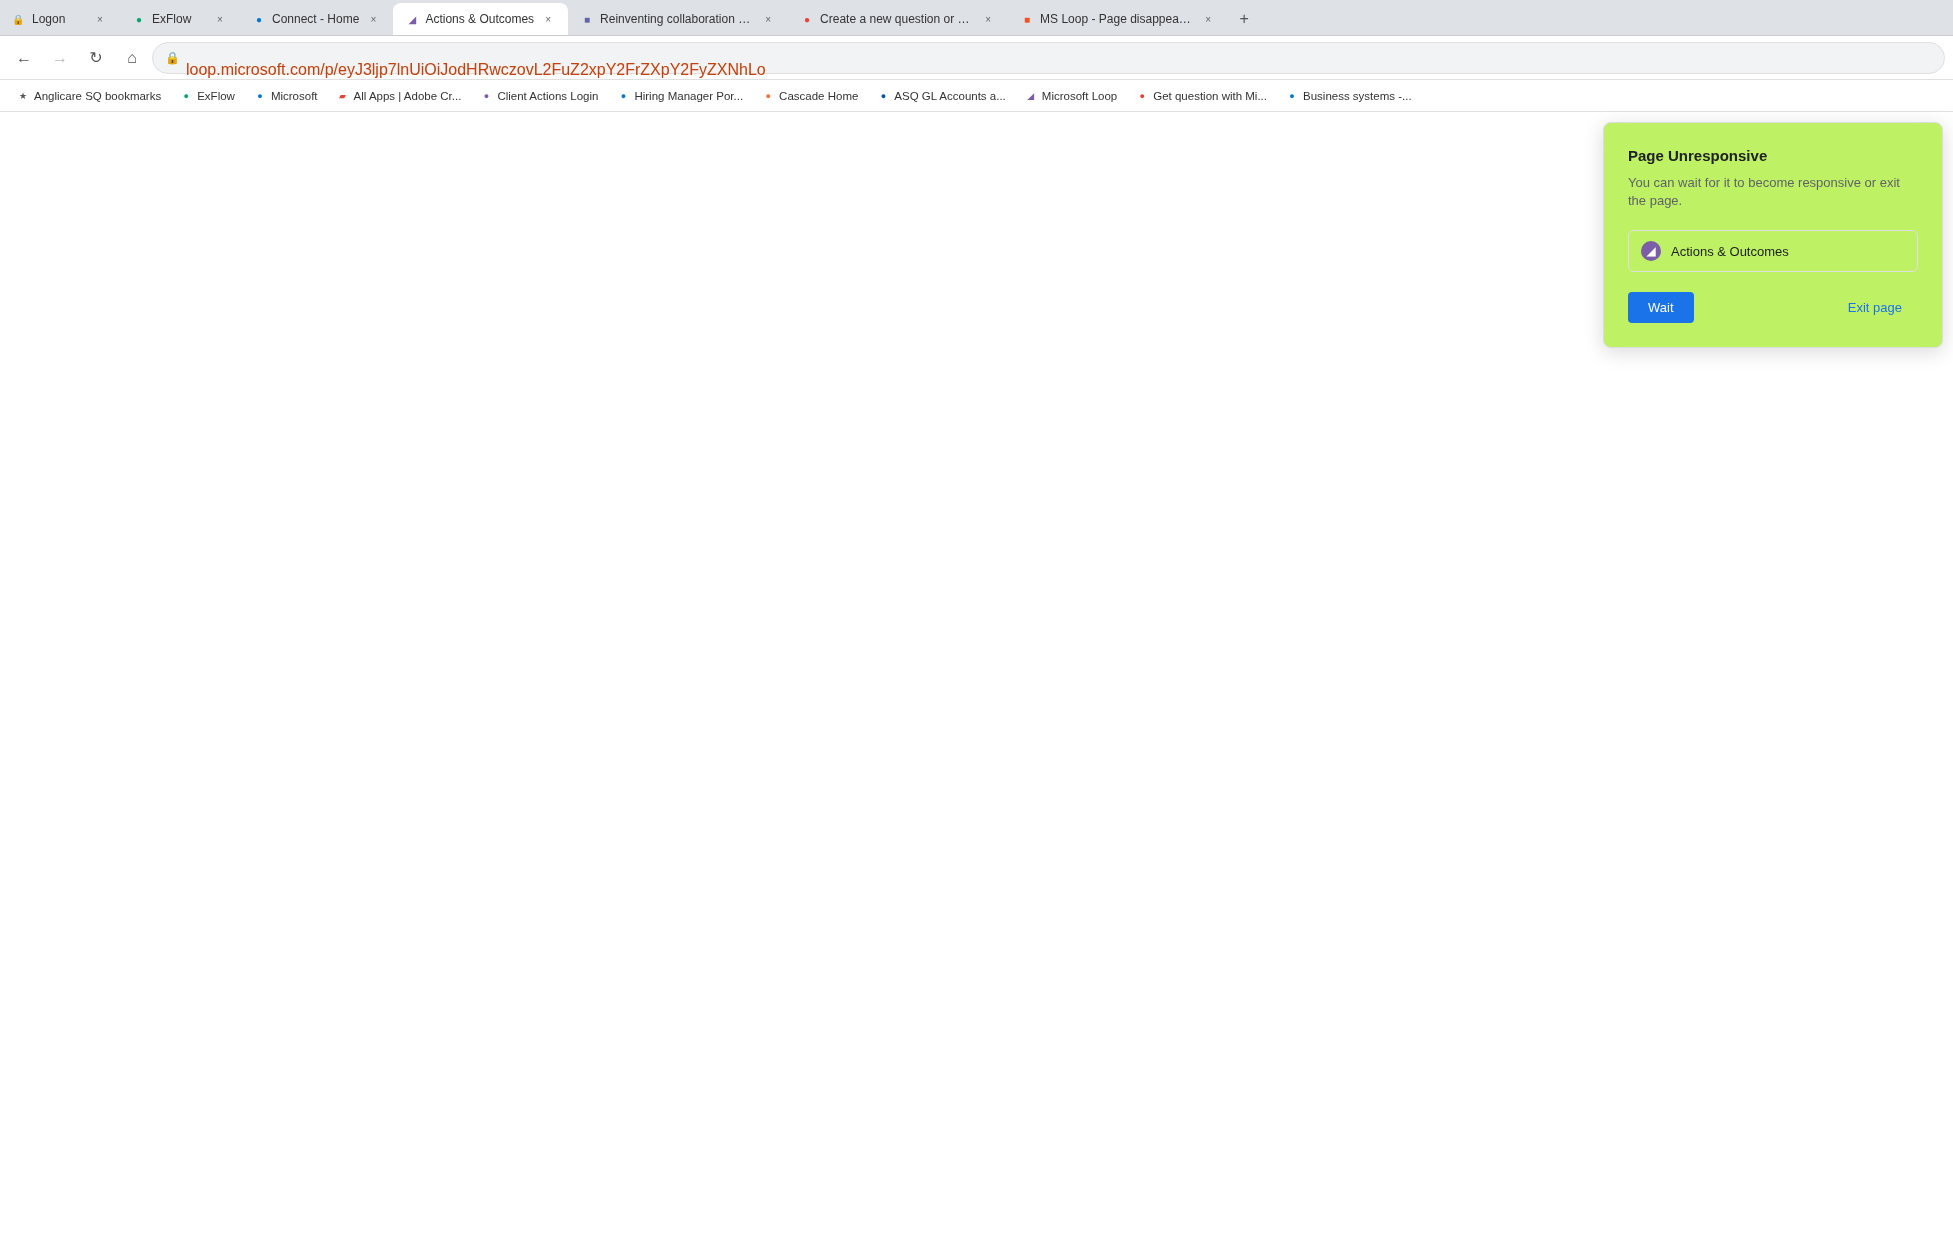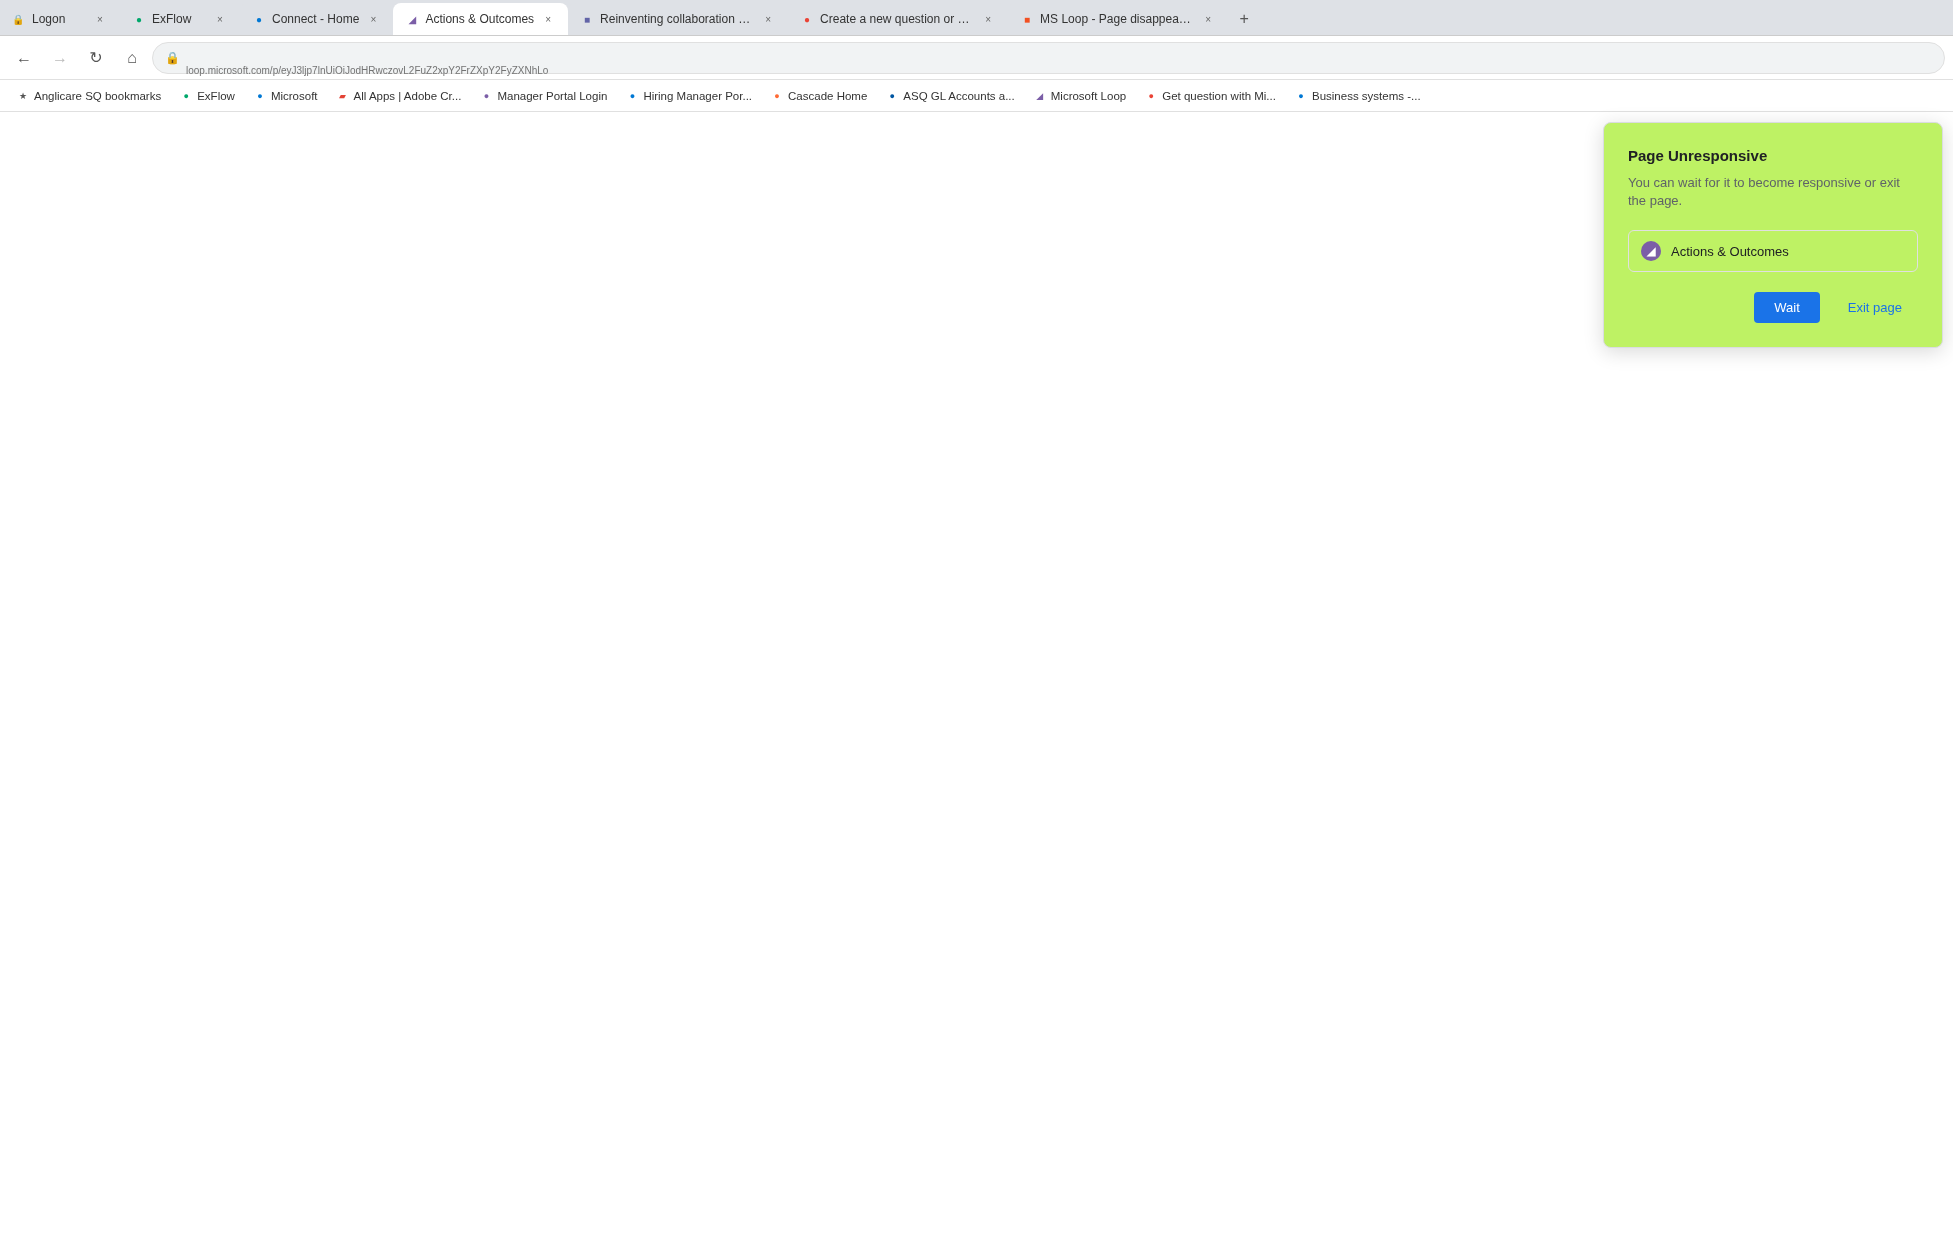--- a/index.html
+++ b/index.html
@@ -111,22 +111,22 @@
       gap: 6px;
       font-size: 12px;
       color: #333;
     }
     .address-lock {
       font-size: 12px;
       color: #555;
     }
     .address-text {
       flex: 1;
-      font-size: 10px;
-      color: #737373;
+      font-size: 16px;
+      color: #c2410c;
       white-space: nowrap;
       overflow: hidden;
       text-overflow: ellipsis;
       margin-top: 25px;
     }
 
     
     .bookmarks-bar {
       display: flex;
       align-items: center;
@@ -210,22 +210,21 @@
       color: #fff;
       font-size: 11px;
       flex-shrink: 0;
     }
     .dialog-page-name {
       font-size: 13px;
       color: #202124;
     }
     .dialog-buttons {
       display: flex;
-      justify-content: flex-end;
-      gap: 12px;
+      justify-content: space-between;
     }
     .btn-wait {
       background: #1a73e8;
       color: #fff;
       border: none;
       border-radius: 4px;
       padding: 8px 20px;
       font-size: 13px;
       cursor: pointer;
       font-weight: 500;
@@ -312,21 +311,21 @@
         <div class="bookmark-item">
           <span class="bookmark-favicon" style="color: rgb(0, 120, 212);">●</span>
           <span>Microsoft</span>
         </div>
         <div class="bookmark-item">
           <span class="bookmark-favicon" style="color: rgb(227, 66, 52);">▰</span>
           <span>All Apps | Adobe Cr...</span>
         </div>
         <div class="bookmark-item">
           <span class="bookmark-favicon" style="color: rgb(123, 94, 167);">●</span>
-          <span>Manager Portal Login</span>
+          <span>Client Actions Login</span>
         </div>
         <div class="bookmark-item">
           <span class="bookmark-favicon" style="color: rgb(0, 120, 212);">●</span>
           <span>Hiring Manager Por...</span>
         </div>
         <div class="bookmark-item">
           <span class="bookmark-favicon" style="color: rgb(255, 107, 53);">●</span>
           <span>Cascade Home</span>
         </div>
         <div class="bookmark-item">

